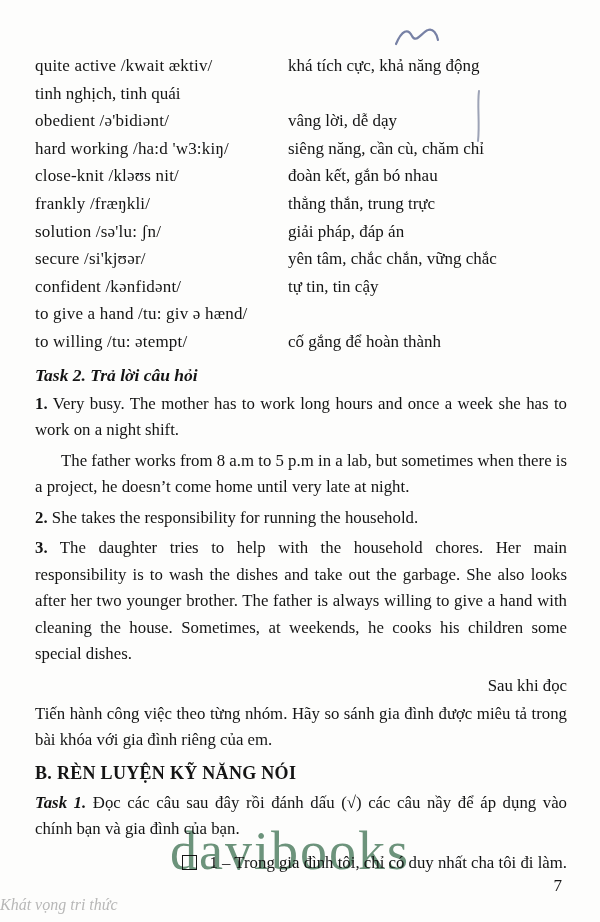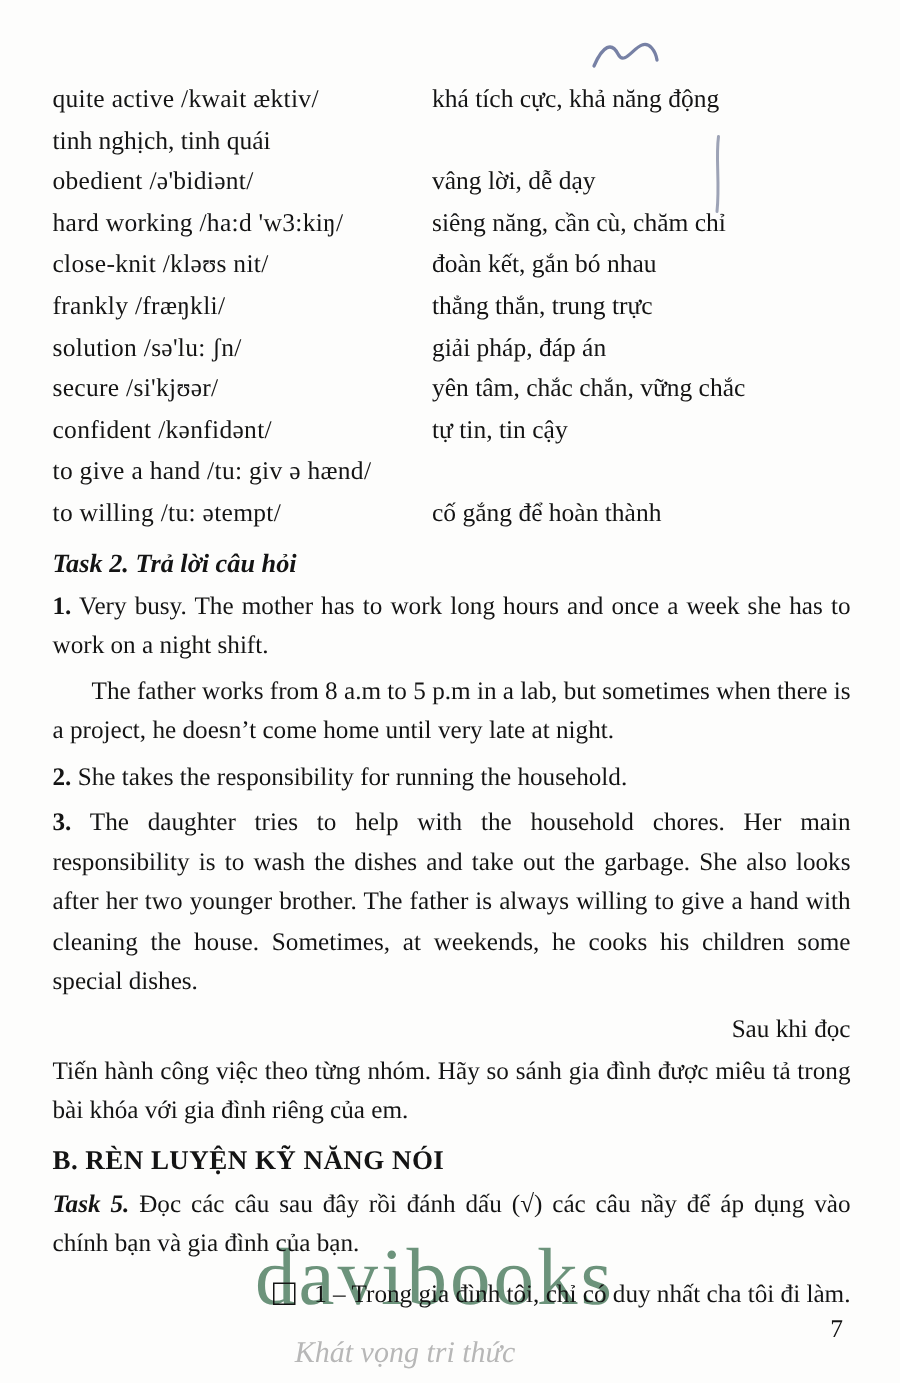--- a/index.html
+++ b/index.html
@@ -50,21 +50,21 @@
 
   
   .wm-1 {
     position:absolute; left:0; right:20px; bottom:40px;
     text-align:center; font-size:54px; letter-spacing:2px;
     color:#14532d; opacity:.62; z-index:1;
     font-family:"Liberation Serif", serif;
   }
   .wm-2 {
     position:absolute; left:0; right:60px; bottom:8px;
-    text-align:center; font-size:20px; font-style:italic;
+    text-align:left; font-size:16px; font-style:italic;
     color:#9a9a9a; opacity:.7; z-index:1;
     font-family:"Liberation Serif", serif;
     margin-top:32px;
   }
 
   .page-number {
     position:absolute; right:38px; bottom:26px;
     font-size:17px; z-index:3;
   }
 
@@ -132,21 +132,21 @@
   <p class="para"><b>2.</b> <span>She takes the responsibility for running the household.</span></p>
 
   <p class="para"><b>3.</b> <span>The daughter tries to help with the household chores. Her main responsibility is to wash the dishes and take out the garbage. She also looks after her two younger brother. The father is always willing to give a hand with cleaning the house. Sometimes, at weekends, he cooks his children some special dishes.</span></p>
 
   <div class="plain-line">Sau khi đọc</div>
 
   <p class="para">Tiến hành công việc theo từng nhóm. Hãy so sánh gia đình được miêu tả trong bài khóa với gia đình riêng của em.</p>
 
   <div class="section-b-heading">B. RÈN LUYỆN KỸ NĂNG NÓI</div>
 
-  <p class="para task1-para"><span class="lead">Task 5.</span> <span>Đọc các câu sau đây rồi đánh dấu (√) các câu nầy để áp dụng vào chính bạn và gia đình của bạn.</span></p>
+  <p class="para task1-para"><span class="lead">Task 1.</span> <span>Đọc các câu sau đây rồi đánh dấu (√) các câu nầy để áp dụng vào chính bạn và gia đình của bạn.</span></p>
 
   <div class="check-line">
     <span class="checkbox"></span>
     <span>1 – Trong gia đình tôi, chỉ có duy nhất cha tôi đi làm.</span>
   </div>
 
 </div>
 
 <svg class="pen-mark pen-mark-top" width="50" height="30" viewBox="0 0 50 30">
   <path d="M4 22 C 10 8, 16 6, 20 14 C 24 22, 30 10, 36 8 C 41 6, 45 12, 46 18" fill="none" stroke="#55628f" stroke-width="2.2" stroke-linecap="round" opacity="0.8"></path>

